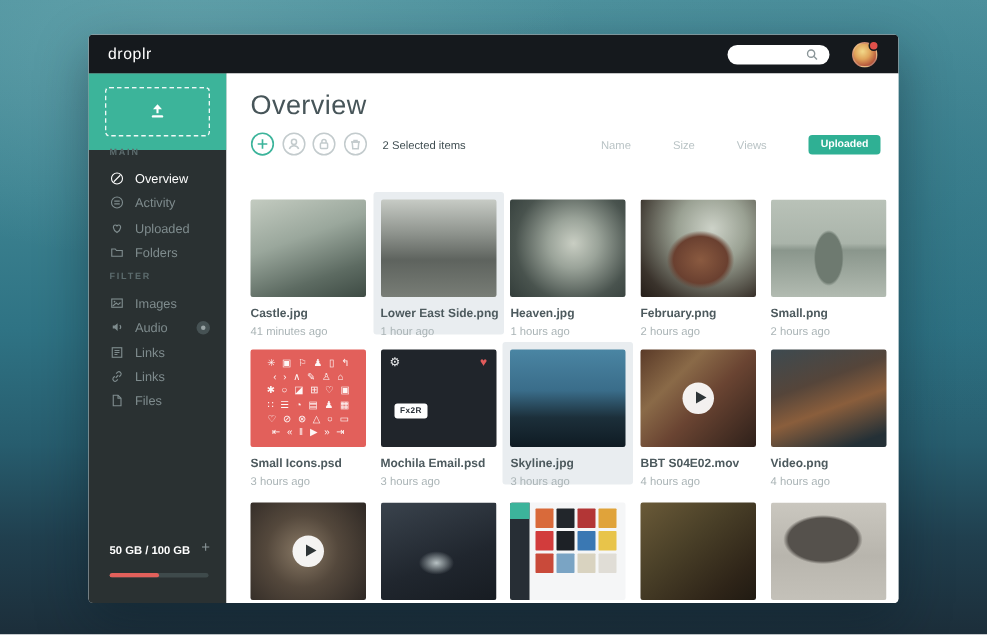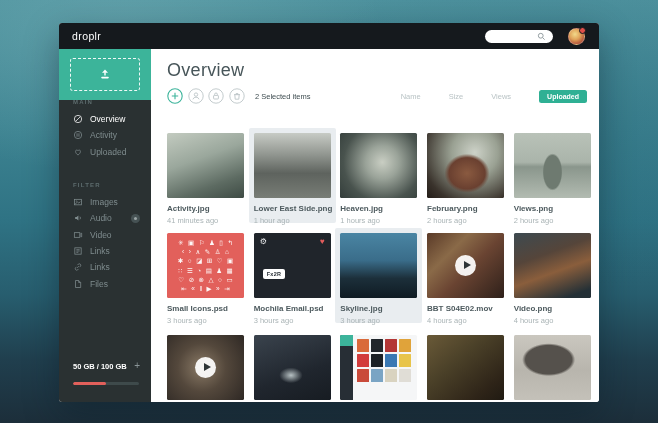--- a/index.html
+++ b/index.html
@@ -144,45 +144,44 @@
                 <line x1="3.8" y1="7.1" x2="8.2" y2="7.1" stroke="currentColor"></line>
               </svg>
               <span>Activity</span>
             </div>
             <div class="side-item">
               <svg viewBox="0 0 12 12" stroke-width="0.9">
                 <path d="M6 9.6 C2.2 7.2 2.6 3.6 4.6 3.6 C5.5 3.6 6 4.4 6 4.4 C6 4.4 6.5 3.6 7.4 3.6 C9.4 3.6 9.8 7.2 6 9.6 Z" fill="none" stroke="currentColor"></path>
               </svg>
               <span>Uploaded</span>
             </div>
+            <div class="side-item">
+              <svg viewBox="0 0 12 12" stroke-width="0.9">
+                <path d="M1.8 3.6 h2.8 l1 1.2 h4.6 v4.6 h-8.4 Z" fill="none" stroke="currentColor"></path>
+              </svg>
+              <span>Folders</span>
+            </div>
           </div>
           <div style="position: absolute; top: 133px; width: 92px;">
             <div class="sec-label" style="margin-bottom: 6px;">FILTER</div>
             <div class="side-item">
               <svg viewBox="0 0 12 12" stroke-width="0.9">
                 <rect x="1.8" y="2.8" width="8.4" height="6.6" fill="none" stroke="currentColor"></rect>
                 <circle cx="4" cy="4.8" r="0.7" fill="currentColor"></circle>
                 <path d="M2.6 8.4 L5.4 6 L7 7.3 L8.8 5.6" fill="none" stroke="currentColor"></path>
               </svg>
               <span>Images</span>
             </div>
             <div class="side-item">
               <svg viewBox="0 0 12 12" stroke-width="0.9">
                 <path d="M2.6 4.8 v2.4 h1.7 l2.2 1.9 V2.9 L4.3 4.8 Z" fill="currentColor"></path>
                 <path d="M8.3 4.4 q1.4 1.6 0 3.2" fill="none" stroke="currentColor"></path>
               </svg>
               <span>Audio</span>
               <span class="dotbadge"></span>
-            </div>
-            <div class="side-item">
-              <svg viewBox="0 0 12 12" stroke-width="0.9">
-                <rect x="1.6" y="3.2" width="6.6" height="5.6" fill="none" stroke="currentColor"></rect>
-                <path d="M8.2 5.4 l2.2-1.6 v4.4 l-2.2-1.6" fill="none" stroke="currentColor"></path>
-              </svg>
-              <span>Video</span>
             </div>
             <div class="side-item">
               <svg viewBox="0 0 12 12" stroke-width="0.9">
                 <rect x="2.2" y="2.2" width="7.6" height="7.6" fill="none" stroke="currentColor"></rect>
                 <line x1="4" y1="4.4" x2="8" y2="4.4" stroke="currentColor"></line>
                 <line x1="4" y1="6" x2="8" y2="6" stroke="currentColor"></line>
                 <line x1="4" y1="7.6" x2="6.4" y2="7.6" stroke="currentColor"></line>
               </svg>
               <span>Links</span>
             </div>
@@ -249,42 +248,42 @@
       <div class="sortbar" id="sortbar">
           <div class="sort-opt">Name</div>
           <div class="sort-opt">Size</div>
           <div class="sort-opt">Views</div>
           <button class="sort-active">Uploaded</button>
         </div>
 
       <div class="grid" id="grid">
           <div class="cell" style="left: 16px; top: 84px;">
             <div class="thumb" style="background: linear-gradient(160deg, rgb(195, 203, 192) 0%, rgb(154, 167, 156) 40%, rgb(93, 107, 98) 75%, rgb(62, 75, 68) 100%);"></div>
-            <div class="fname">Activity.jpg</div>
+            <div class="fname">Castle.jpg</div>
             <div class="ftime">41 minutes ago</div>
           </div>
           <div class="cell" style="left: 102.7px; top: 84px;">
             <div class="selbg"></div>
             <div class="thumb" style="background: linear-gradient(rgb(199, 203, 197) 0%, rgb(142, 147, 141) 35%, rgb(94, 99, 94) 62%, rgb(120, 125, 118) 100%);"></div>
             <div class="fname">Lower East Side.png</div>
             <div class="ftime">1 hour ago</div>
           </div>
           <div class="cell" style="left: 189.3px; top: 84px;">
             <div class="thumb" style="background: radial-gradient(circle at 55% 45%, rgb(201, 206, 195) 0%, rgb(154, 163, 153) 30%, rgb(73, 83, 78) 70%, rgb(51, 61, 58) 100%);"></div>
             <div class="fname">Heaven.jpg</div>
             <div class="ftime">1 hours ago</div>
           </div>
           <div class="cell" style="left: 276px; top: 84px;">
             <div class="thumb" style="background: radial-gradient(30px 26px at 52% 62%, rgb(138, 90, 64) 0%, rgb(106, 64, 48) 60%, transparent 75%), radial-gradient(circle at 62% 30%, rgb(205, 210, 200) 0%, rgb(154, 161, 147) 35%, rgb(58, 51, 44) 80%, rgb(36, 29, 24) 100%);"></div>
             <div class="fname">February.png</div>
             <div class="ftime">2 hours ago</div>
           </div>
           <div class="cell" style="left: 362.7px; top: 84px;">
             <div class="thumb" style="background: radial-gradient(16px 30px at 50% 60%, rgb(110, 122, 112) 0%, rgb(110, 122, 112) 55%, transparent 62%), linear-gradient(rgb(185, 194, 184) 0%, rgb(170, 180, 170) 45%, rgb(138, 150, 140) 52%, rgb(178, 187, 177) 100%);"></div>
-            <div class="fname">Views.png</div>
+            <div class="fname">Small.png</div>
             <div class="ftime">2 hours ago</div>
           </div>
           <div class="cell" style="left: 16px; top: 184px;">
             <div class="thumb icons-tile" style="background: rgb(226, 96, 91);">
               <div class="icons-row">✳▣⚐♟▯↰</div>
               <div class="icons-row">‹›∧✎♙⌂</div>
               <div class="icons-row">✱○◪⊞♡▣</div>
               <div class="icons-row">∷☰◔▤♟▦</div>
               <div class="icons-row">♡⊘⊗△○▭</div>
               <div class="icons-row">⇤«‖▶»⇥</div>

